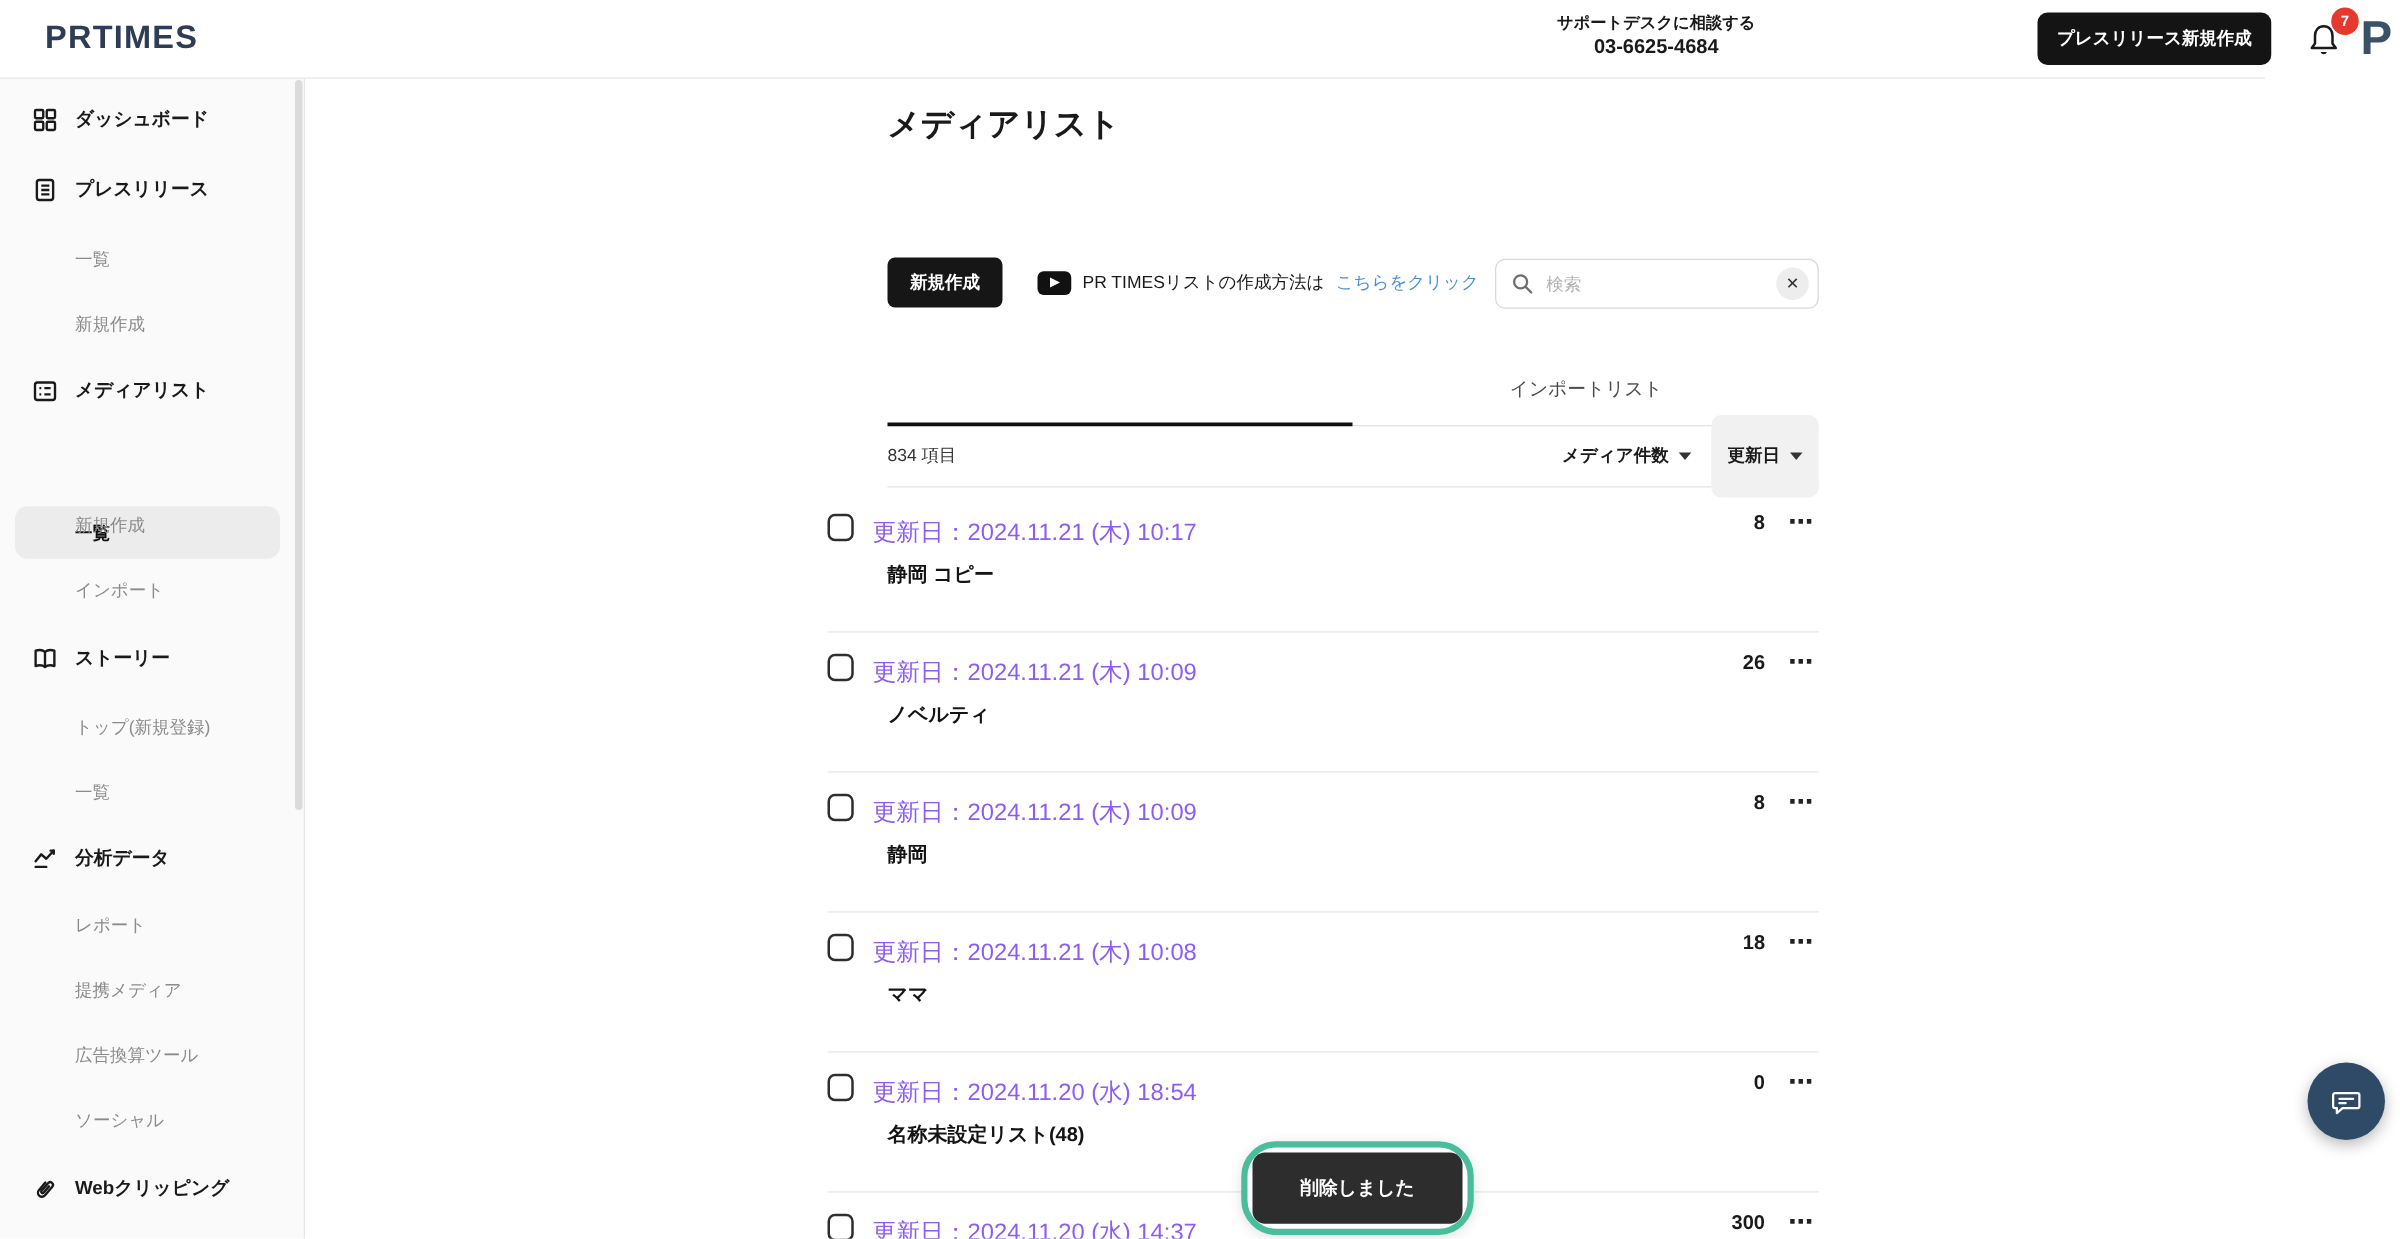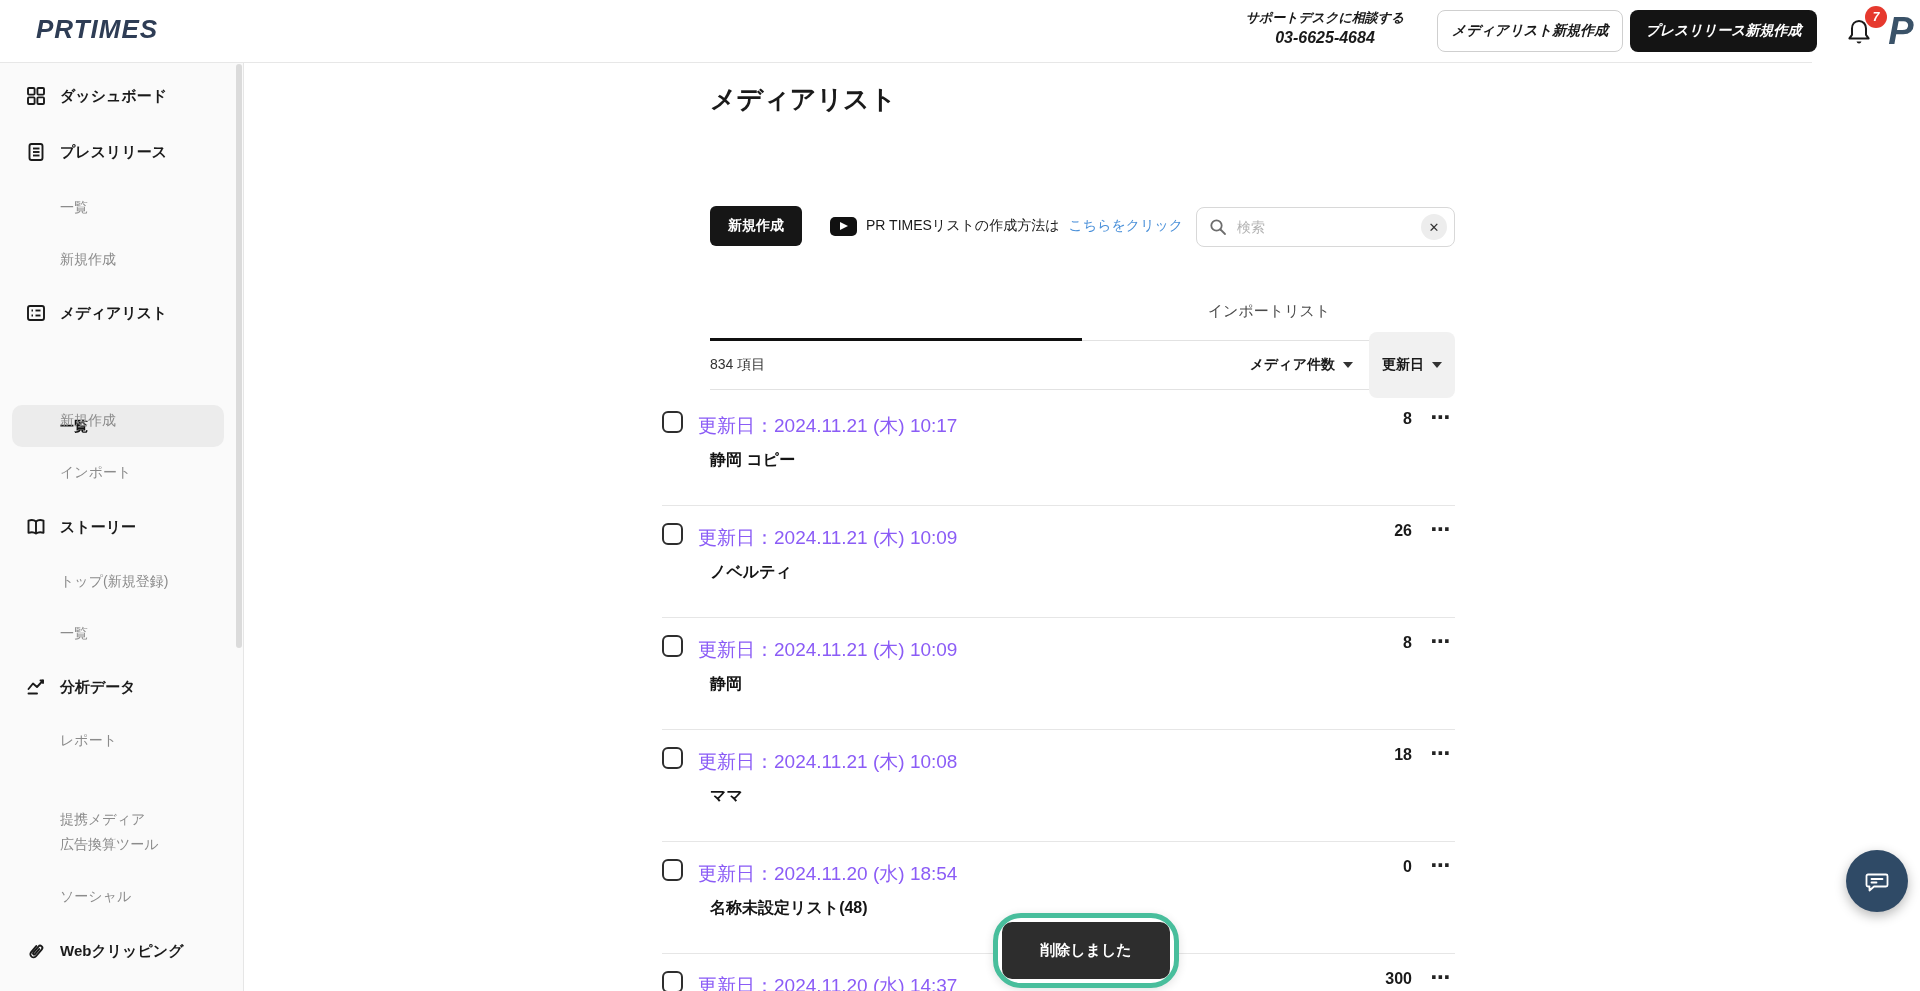--- a/index.html
+++ b/index.html
@@ -4,21 +4,21 @@
 <style>
   html,body{margin:0;padding:0;}
   body{
     width:1920px;height:991px;overflow:hidden;position:relative;
     background:#ffffff;
     font-family:"Liberation Sans","DejaVu Sans",sans-serif;
     color:#1a1a1a;
   }
 
   
-  .header{position:absolute;left:0;top:0;width:1812px;height:62px;background:#fff;border-bottom:1px solid #e7e7e7;z-index:30;font-style:italic;}
+  .header{position:absolute;left:0;top:0;width:1812px;height:62px;background:#fff;border-bottom:1px solid #e7e7e7;z-index:30;}
   .logo{position:absolute;left:36px;top:14px;font-size:26px;font-weight:800;letter-spacing:1px;color:#2e3d55;cursor:pointer;}
   .support{position:absolute;left:1205px;top:9px;width:240px;text-align:center;line-height:1.35;}
   .support .l1{font-size:13px;font-weight:700;}
   .support .l2{font-size:16px;font-weight:700;}
   .btn-outline{position:absolute;left:1437px;top:10px;width:186px;height:42px;border:1px solid #cfcfcf;border-radius:8px;background:#fff;
     font-size:14px;font-weight:700;display:flex;align-items:center;justify-content:center;cursor:pointer;box-sizing:border-box;}
   .btn-black{position:absolute;left:1630px;top:10px;width:187px;height:42px;border-radius:8px;background:#141414;color:#fff;
     font-size:14px;font-weight:700;display:flex;align-items:center;justify-content:center;cursor:pointer;}
   .bell{position:absolute;left:1845px;top:17px;width:28px;height:30px;cursor:pointer;}
   .badge{position:absolute;left:1865px;top:6px;min-width:22px;height:22px;border-radius:11px;background:#e6392e;color:#fff;
@@ -87,21 +87,20 @@
 </style>
 </head>
 <body>
 
 <div class="header">
   <div class="logo">PRTIMES</div>
   <div class="support">
     <div class="l1">サポートデスクに相談する</div>
     <div class="l2">03-6625-4684</div>
   </div>
-  <div class="btn-outline">メディアリスト新規作成</div>
   <div class="btn-black">プレスリリース新規作成</div>
   <div class="bell">
     <svg width="28" height="30" viewBox="0 0 28 30">
       <path d="M14 4 c-4.4 0 -7 3.4 -7 7.6 v6.2 l-2.6 3.6 h19.2 l-2.6 -3.6 v-6.2 c0 -4.2 -2.6 -7.6 -7 -7.6 z" fill="none" stroke="#1a1a1a" stroke-width="2" stroke-linejoin="round"></path>
       <path d="M11.5 24.5 a2.6 2.6 0 0 0 5 0 z" fill="#1a1a1a"></path>
     </svg>
   </div>
   <div class="badge">7</div>
   <div class="avatar">P</div>
 </div>
@@ -164,21 +163,21 @@
   <svg class="sb-ico" style="top:615px" viewBox="0 0 20 20">
     <g fill="none" stroke="#1a1a1a" stroke-width="1.9" stroke-linecap="round" stroke-linejoin="round">
       <polyline points="2.5,12 7,6.5 11,10 17,3.5"></polyline>
       <polyline points="14.5,3.5 17,3.5 17,6"></polyline>
       <line x1="2.5" y1="16.5" x2="11" y2="16.5"></line>
     </g>
   </svg>
   <div class="sb-top" style="top:614px">分析データ</div>
 
   <div class="sb-sub" style="top:667px">レポート</div>
-  <div class="sb-sub" style="top:746px">提携メディア</div>
+  <div class="sb-sub" style="top:719px">提携メディア</div>
   <div class="sb-sub" style="top:771px">広告換算ツール</div>
   <div class="sb-sub" style="top:823px">ソーシャル</div>
 
   <svg class="sb-ico" style="top:879px" viewBox="0 0 20 20">
     <g fill="none" stroke="#1a1a1a" stroke-width="1.9" stroke-linecap="round" transform="rotate(40 10 10)">
       <path d="M7 6 v8 a3.2 3.2 0 0 0 6.4 0 V5 a2.2 2.2 0 0 0 -4.4 0 v8 a1.1 1.1 0 0 0 2.2 0 V6.5"></path>
     </g>
   </svg>
   <div class="sb-top" style="top:878px">Webクリッピング</div>
 </div>

